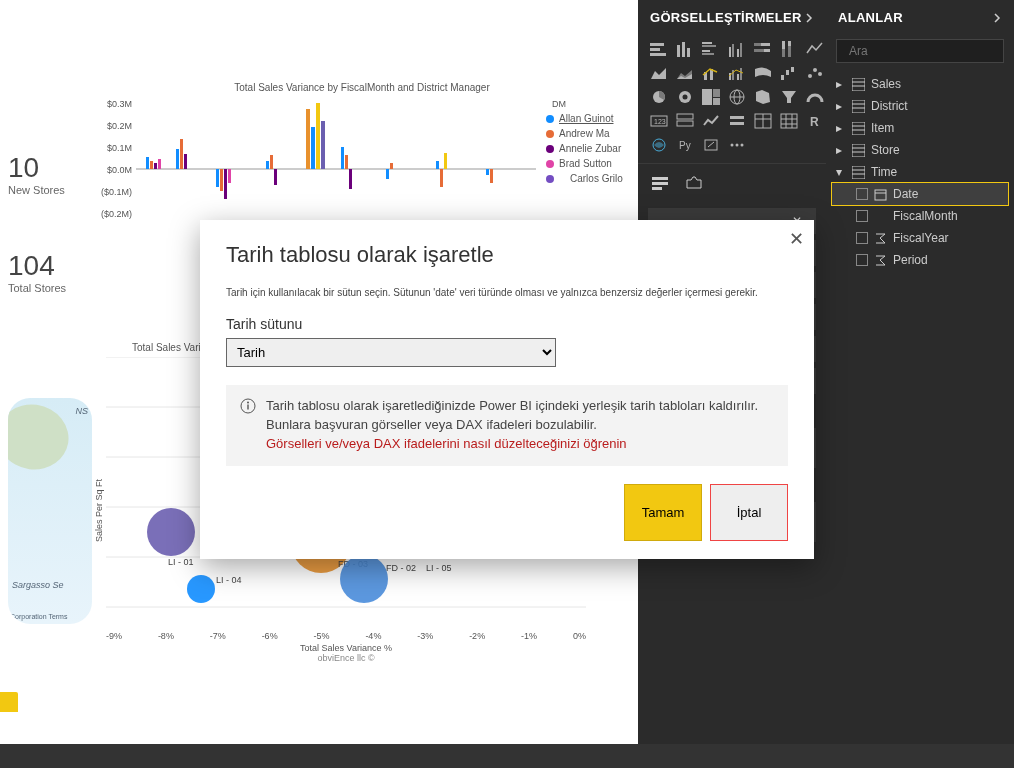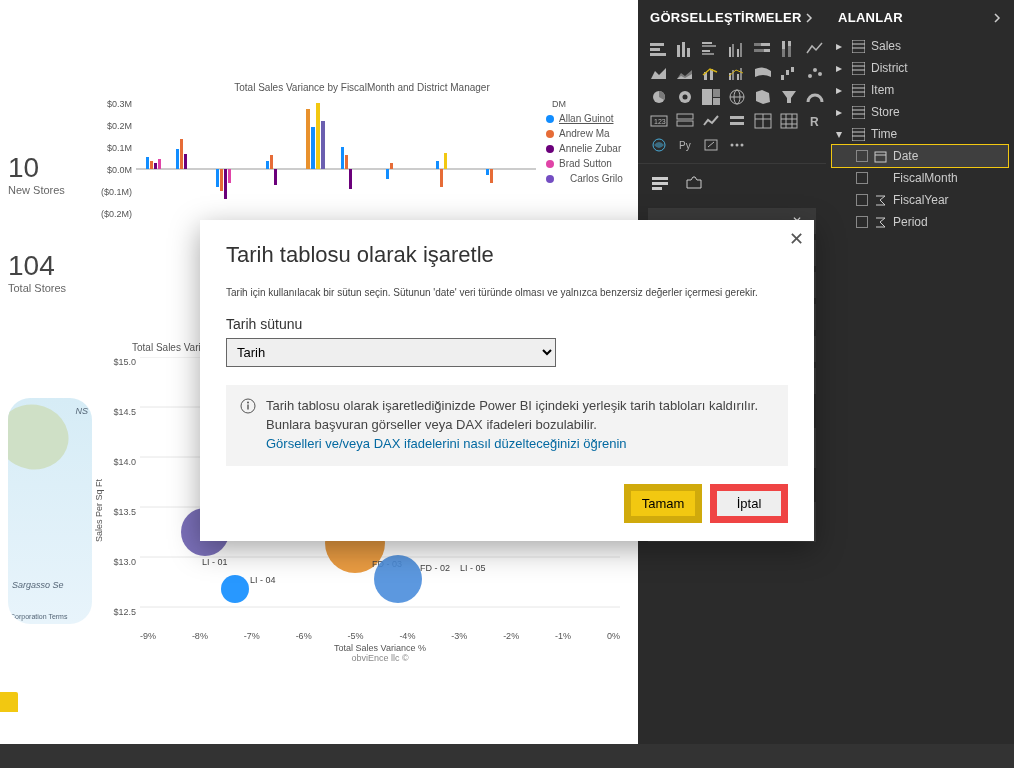--- a/index.html
+++ b/index.html
@@ -51,23 +51,23 @@
   
   .overlay { position:absolute; inset:0; }
   .dialog { position:absolute; left:200px; top:220px; width:614px; background:#fff; box-shadow:0 8px 28px rgba(0,0,0,.35); padding:22px 26px 18px; }
   .dialog .close { position:absolute; right:10px; top:8px; font-size:18px; color:#555; cursor:pointer; }
   .dialog h1 { font-size: 22px; font-weight: 400; color:#333; margin-bottom: 18px; }
   .dialog p  { font-size: 10px; color:#444; line-height: 1.4; margin-bottom: 16px; }
   .dialog .sect-lbl { font-size: 14px; color:#333; margin-bottom: 6px; }
   .dialog select { width: 330px; padding: 5px 6px; font-size: 13px; border:1px solid #666; }
   .info-box { display:flex; gap:10px; background:#f3f3f3; padding:12px 14px; margin-top:18px; font-size:13px; color:#444; line-height:1.45; }
   .info-box svg{flex:0 0 16px; width:16px; height:16px; margin-top:1px;}
-  .info-box a { color:#0369a1; text-decoration:none; }
+  .info-box a { color:#b91c1c; text-decoration:none; }
   .dlg-btns { display:flex; justify-content:flex-end; gap:8px; margin-top:18px; }
-  .dlg-btns button { min-width: 78px; padding:5px 10px; font-size:13px; border:7px solid #ef4444; background:#eee; cursor:pointer; }
+  .dlg-btns button { min-width: 78px; padding:20px 10px; font-size:13px; border:1px solid #ef4444; background:#eee; cursor:pointer; }
   .dlg-btns button.primary { background:#f2c811; border-color:#d0aa0c; }
 
   
   .status-strip { position:absolute; left:0; right:0; bottom:0; height:24px; background:#333; }
 
   
   .map-stub { position:absolute; left:0; top:346px; width:84px; height:226px; background:linear-gradient(180deg,#d6ecf6 0%,#e8f4fb 100%); font-size:8px; color:#345; overflow:hidden;border-radius:22px; }
   .map-stub .land { position:absolute; top:6px; left:-10px; width:70px; height:66px; background:#cfe0c6; border-radius:50% 60% 50% 60%; transform:rotate(-14deg); }
   .map-stub .lab { position:absolute; font-style:italic; color:#567; font-size:9px;}
 </style>
@@ -172,28 +172,20 @@
       </div>
     </div>
   </div>
 
   <div style="position:absolute; left:84px; top:290px; width:540px;">
     <div class="chart-title" style="text-align:left; margin-left:40px;">Total Sales Variance %</div>
     <div style="display:flex; margin-top:4px;">
 
       <div style="display:flex;">
         <div class="axis-lbl" style="writing-mode:vertical-rl; transform:rotate(180deg); text-align:center; padding:0 2px;">Sales Per Sq Ft</div>
-        <div style="width:34px; text-align:right; padding-right:4px;">
-          <div class="axis-lbl" style="height:50px;">$15.0</div>
-          <div class="axis-lbl" style="height:50px;">$14.5</div>
-          <div class="axis-lbl" style="height:50px;">$14.0</div>
-          <div class="axis-lbl" style="height:50px;">$13.5</div>
-          <div class="axis-lbl" style="height:50px;">$13.0</div>
-          <div class="axis-lbl">$12.5</div>
-        </div>
       </div>
       <div>
         <svg width="480" height="270">
 
           <g stroke="#e6e6e6">
               <line x1="0" y1="0" x2="480" y2="0"></line>
               <line x1="0" y1="50" x2="480" y2="50"></line>
               <line x1="0" y1="100" x2="480" y2="100"></line>
               <line x1="0" y1="150" x2="480" y2="150"></line>
               <line x1="0" y1="200" x2="480" y2="200"></line>
@@ -510,20 +502,27 @@
   </div>
 </div>
 
 <div class="fields-pane">
   <div class="pane-hdr">
     <span>ALANLAR</span>
     <svg viewBox="0 0 10 10">
         <path d="M3 1l4 4-4 4" stroke="#ccc" fill="none" stroke-width="1.5"></path>
       </svg>
   </div>
+  <div class="search">
+    <svg width="12" height="12" viewBox="0 0 12 12">
+        <circle cx="5" cy="5" r="4" stroke="#888" fill="none"></circle>
+        <line x1="8" y1="8" x2="11" y2="11" stroke="#888"></line>
+      </svg>
+    <input placeholder="Ara" style="">
+  </div>
   <div class="field-tree">
     <div class="field-row">
         <span class="caret">▸</span>
         <svg class="tbl-ico" viewBox="0 0 13 13">
           <rect x="0" y="0" width="13" height="13" fill="none" stroke="#ccc"></rect>
           <line x1="0" y1="4" x2="13" y2="4" stroke="#ccc"></line>
           <line x1="0" y1="8" x2="13" y2="8" stroke="#ccc"></line>
         </svg>
         <span>Sales</span>
       </div>

